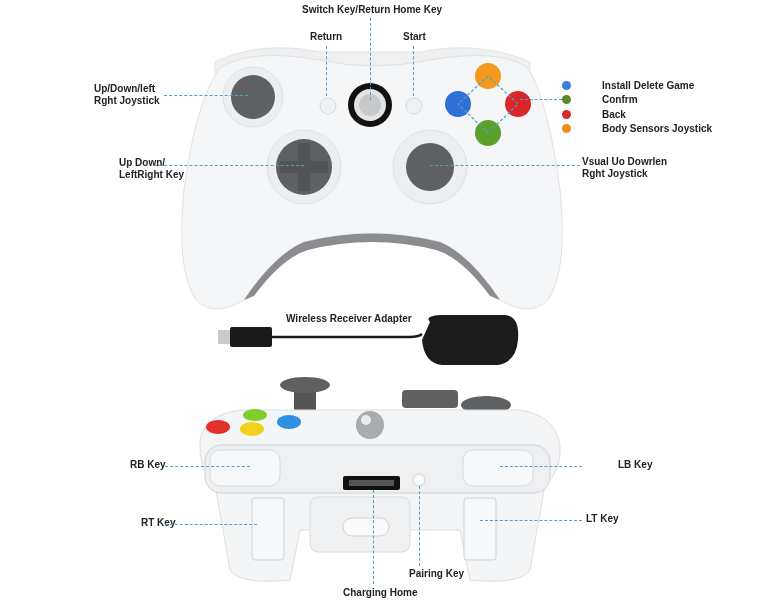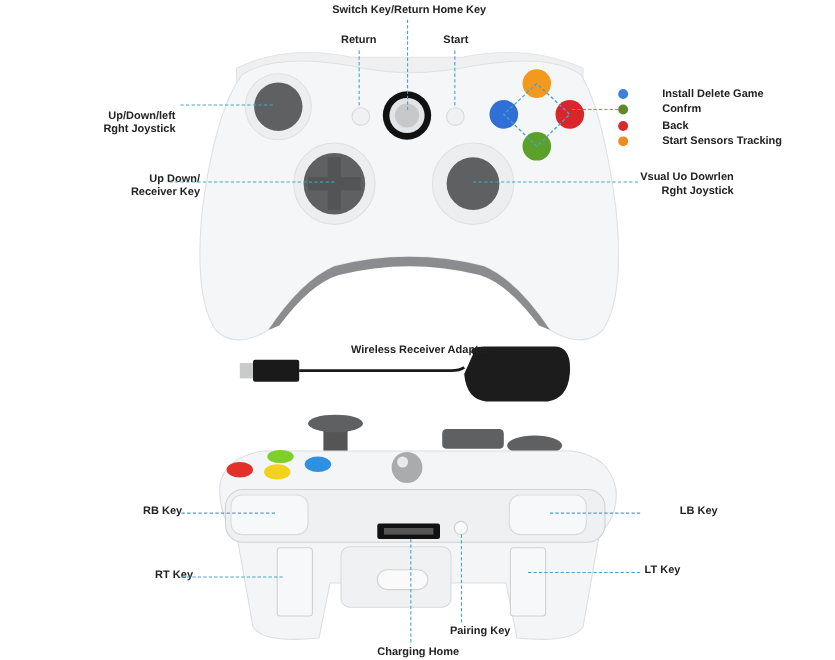--- a/index.html
+++ b/index.html
@@ -1,17 +1,17 @@
 <!DOCTYPE html>
 <html><head>
 <meta charset="utf-8">
 <style>
   html, body { margin:0; padding:0; background:#ffffff; }
   body { width:759px; height:600px; position:relative; overflow:hidden; font-family:"Liberation Sans", "DejaVu Sans", sans-serif; }
-  .lbl { position:absolute; font-size:10px; font-weight:bold; color:#222; line-height:12px; white-space:nowrap;text-align:right; }
+  .lbl { position:absolute; font-size:10px; font-weight:bold; color:#222; line-height:12px; white-space:nowrap; }
   .dash-h { position:absolute; height:0; border-top:1.5px dashed #4ba3c7; }
   .dash-v { position:absolute; width:0; border-left:1.5px dashed #4ba3c7; }
   .legend { position:absolute; left:562px; top:78px; }
   .legend-row { display:flex; align-items:center; height:14.5px; font-size:10px; font-weight:bold; color:#222;gap:28px; }
   .dot { width:9px; height:9px; border-radius:50%; margin-right:3px; }
   svg { position:absolute; left:0; top:0; }
 </style>
 </head>
 <body>
 
@@ -93,29 +93,29 @@
 
 <div class="lbl" style="left:302px; top:4px;">Switch Key/Return Home Key</div>
 <div class="dash-v" style="left:370px; top:18px; height:82px;"></div>
 
 <div class="lbl" style="left:310px; top:31px;">Return</div>
 <div class="dash-v" style="left:326px; top:46px; height:50px;"></div>
 
 <div class="lbl" style="left:403px; top:31px;">Start</div>
 <div class="dash-v" style="left:413px; top:46px; height:50px;"></div>
 
-<div class="lbl" style="left:94px; top:100px;">
+<div class="lbl" style="left:94px; top:83px;">
   <div>Up/Down/left</div>
   <div>Rght Joystick</div>
 </div>
 <div class="dash-h" style="left:164px; top:95px; width:84px;"></div>
 
 <div class="lbl" style="left:94px; top:157px;margin-left:25px;">
   <div>Up Down/</div>
-  <div>Receiver Key</div>
+  <div>LeftRight Key</div>
 </div>
 <div class="dash-h" style="left:154px; top:165px; width:150px;"></div>
 
 <div class="lbl" style="left:582px; top:156px;">
   <div>Vsual Uo Dowrlen</div>
   <div>Rght Joystick</div>
 </div>
 <div class="dash-h" style="left:430px; top:165px; width:150px;"></div>
 
 <div class="dash-h" style="left:520px; top:99px; width:42px;"></div>
@@ -128,25 +128,25 @@
   <div class="legend-row">
     <span class="dot" style="background:#5a8a2a;"></span>
     <span>Confrm</span>
   </div>
   <div class="legend-row">
     <span class="dot" style="background:#d62b2b;"></span>
     <span>Back</span>
   </div>
   <div class="legend-row">
     <span class="dot" style="background:#f08a1c;"></span>
-    <span>Start Sensors Tracking</span>
+    <span>Body Sensors Joystick</span>
   </div>
 </div>
 
-<div class="lbl" style="left:286px; top:313px;margin-left:33px;">Wireless Receiver Adapter</div>
+<div class="lbl" style="left:286px; top:313px;">Wireless Receiver Adapter</div>
 
 <div class="lbl" style="left:130px; top:459px;">RB Key</div>
 <div class="dash-h" style="left:165px; top:466px; width:85px;"></div>
 
 <div class="lbl" style="left:586px; top:459px;margin-left:32px;">LB Key</div>
 <div class="dash-h" style="left:500px; top:466px; width:82px;"></div>
 
 <div class="lbl" style="left:130px; top:517px;padding-left:11px;">RT Key</div>
 <div class="dash-h" style="left:165px; top:524px; width:92px;"></div>
 

